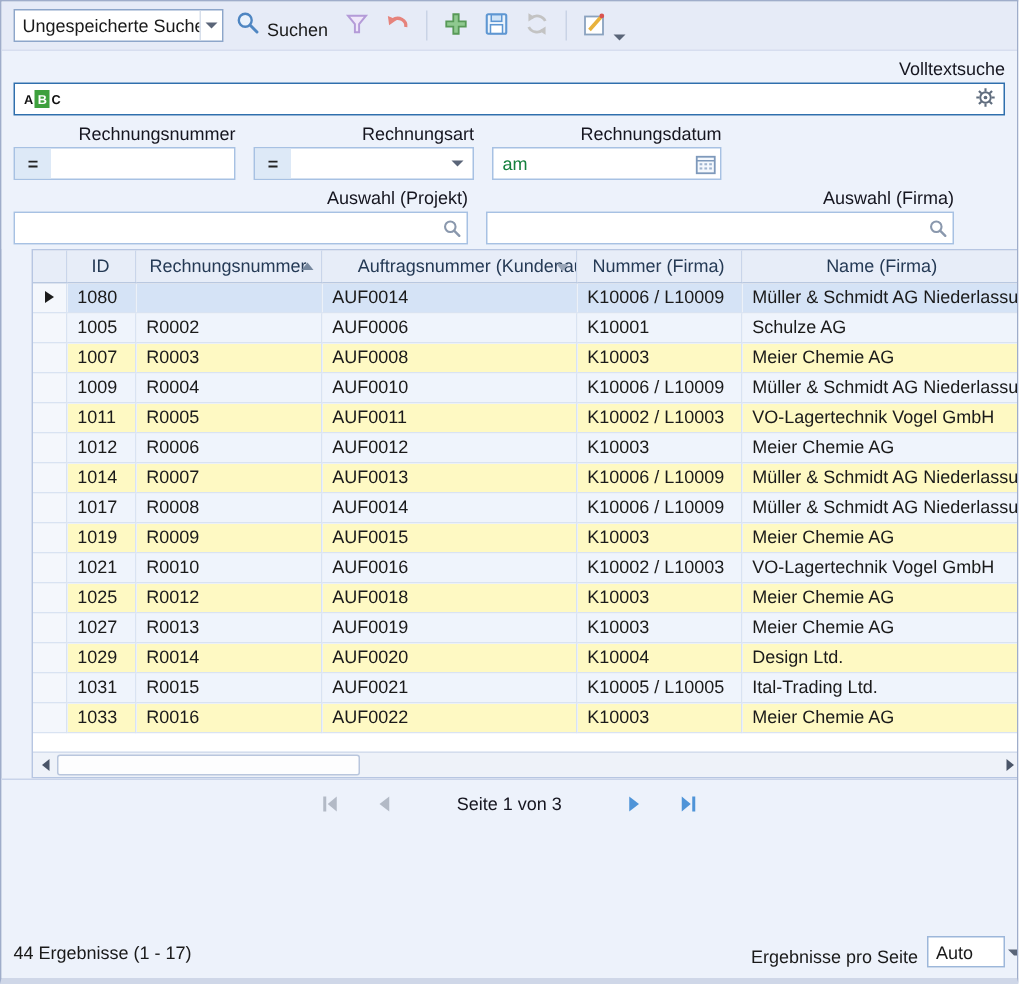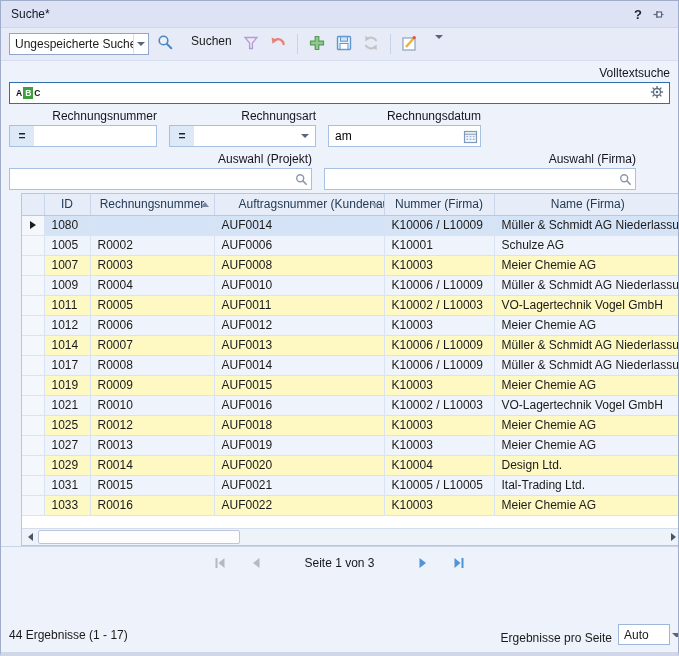--- a/index.html
+++ b/index.html
@@ -13,35 +13,35 @@
   .titlebar .spacer { flex:1; }
   .tb-icon { width:20px; height:18px; display:flex; align-items:center; justify-content:center; cursor:pointer; }
   .help-q { font-weight:bold; font-size:13px; color:#20262f; }
 
   
   .toolbar { height:33px; background:#e6ebf7; border-bottom:1px solid #d7deef; display:flex; align-items:center; padding:0 8px; gap:5px; flex:0 0 auto; }
   .combo { width:140px; height:22px; background:#fff; border:1px solid #8da6ca; display:flex; align-items:center; overflow:hidden; }
   .combo .combo-text { flex:1; padding:0 5px; white-space:nowrap; overflow:hidden; font-size:12px; }
   .combo .combo-btn { width:15px; height:100%; border-left:1px solid #d7dfeb; display:flex; align-items:center; justify-content:center; }
   .arrow-down { width:0; height:0; border-left:4px solid transparent; border-right:4px solid transparent; border-top:4px solid #5a6578; }
-  .tool-btn { display:flex; align-items:flex-start; gap:17px; padding:2px 3px; cursor:pointer; border-radius:2px; }
+  .tool-btn { display:flex; align-items:flex-end; gap:4px; padding:2px 3px; cursor:pointer; border-radius:2px; }
   .tool-sep { width:1px; height:20px; background:#c9d3e6; margin:0 3px; }
 
   
   .filters { height:132px; background:#edf2fb; padding:5px 8px 0; flex:0 0 auto;text-align:right; }
   .f-label { font-size:12px; color:#15151f; margin-bottom:2px; display:block; }
   .fulltext { height:22px; background:#fff; border:1px solid #2f6fad; display:flex; align-items:center; padding:0 5px; }
   .abc { display:flex; align-items:center; font-weight:bold; font-size:8.5px; line-height:12px; }
   .abc .a,.abc .c { color:#111; padding:0 1px; }
   .abc .b { background:#3da03d; color:#fff; padding:0 2px; }
   .fulltext .flex1, .flex1 { flex:1; }
   .frow { display:flex; gap:12px; margin-top:5px; }
   .field .ctrl { height:22px; background:#fff; border:1px solid #a7c1e3; display:flex; align-items:center; overflow:hidden; }
   .op { width:24px; align-self:stretch; background:#dde9f7; display:flex; align-items:center; justify-content:center; font-weight:bold; color:#222; }
-  .op-plain { padding-left:6px; color:#000000; }
+  .op-plain { padding-left:6px; color:#15803d; }
   .ctrl .rbtn { width:20px; display:flex; align-items:center; justify-content:center; }
 
   
   .grid-frame { margin:0 20px; width:661px; border:1px solid #b7c6e2; background:#fff; flex:0 0 auto; }
   table.grid { border-collapse:collapse; table-layout:fixed; width:659px; }
   .grid col.c0{width:22px}.grid col.c1{width:46px}.grid col.c2{width:124px}.grid col.c3{width:170px}.grid col.c4{width:110px}.grid col.c5{width:auto}
   .grid th { height:21px; background:#e7edf8; border-right:1px solid #c9d5ea; border-bottom:1px solid #b9c8e0; font-weight:normal; color:#253a55; font-size:12px; position:relative; padding:0 4px; text-align:center; white-space:nowrap; overflow:hidden; cursor:pointer; }
   .grid th.al { text-align:left; padding-left:24px; }
   .grid th:last-child { border-right:none; }
   .grid td { height:20px; border-right:1px solid #d9e3f2; border-bottom:1px solid #d9e3f2; padding:0 0 0 7px; font-size:12px; white-space:nowrap; overflow:hidden; }
@@ -70,37 +70,20 @@
   .pp { display:flex; align-items:flex-end; gap:6px; }
   .pp-combo { width:52px; height:21px; background:#fff; border:1px solid #9db7da; display:flex; align-items:center;gap:20px; }
   .pp-combo span { flex:1; padding-left:5px; }
   .pp-combo .combo-btn { width:15px; display:flex; align-items:center; justify-content:center; }
 </style>
 </head>
 <body>
 
 <div class="window">
 
-  <div class="titlebar">
-    <span class="title">Suche*</span>
-    <span class="spacer"></span>
-    <span class="tb-icon">
-        <span class="help-q">?</span>
-      </span>
-    <span class="tb-icon">
-      <svg width="13" height="13" viewBox="0 0 13 13">
-          <g stroke="#5c6880" stroke-width="1.2" fill="none">
-            <path d="M1.5 6.5 H5"></path>
-            <path d="M5 3 V10"></path>
-            <rect x="5" y="4" width="4.5" height="5" fill="#eef2fa"></rect>
-            <path d="M9.5 6.5 H11.5"></path>
-          </g>
-        </svg>
-    </span>
-  </div>
 
   <div class="toolbar">
     <div class="combo">
       <span class="combo-text">Ungespeicherte Suche</span>
       <span class="combo-btn">
           <span class="arrow-down"></span>
         </span>
     </div>
     <div class="tool-btn">
       <span>

